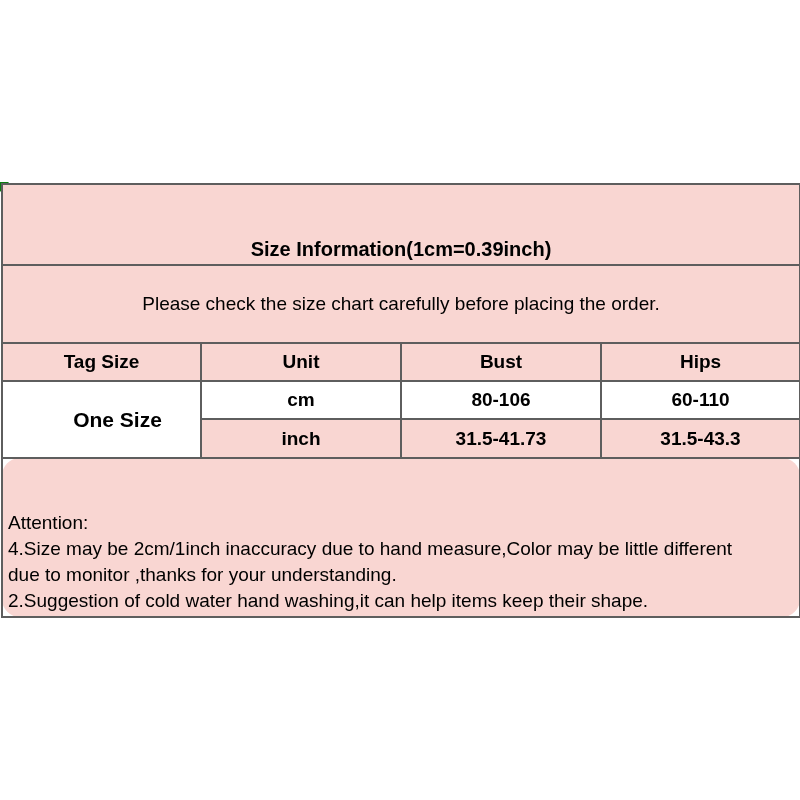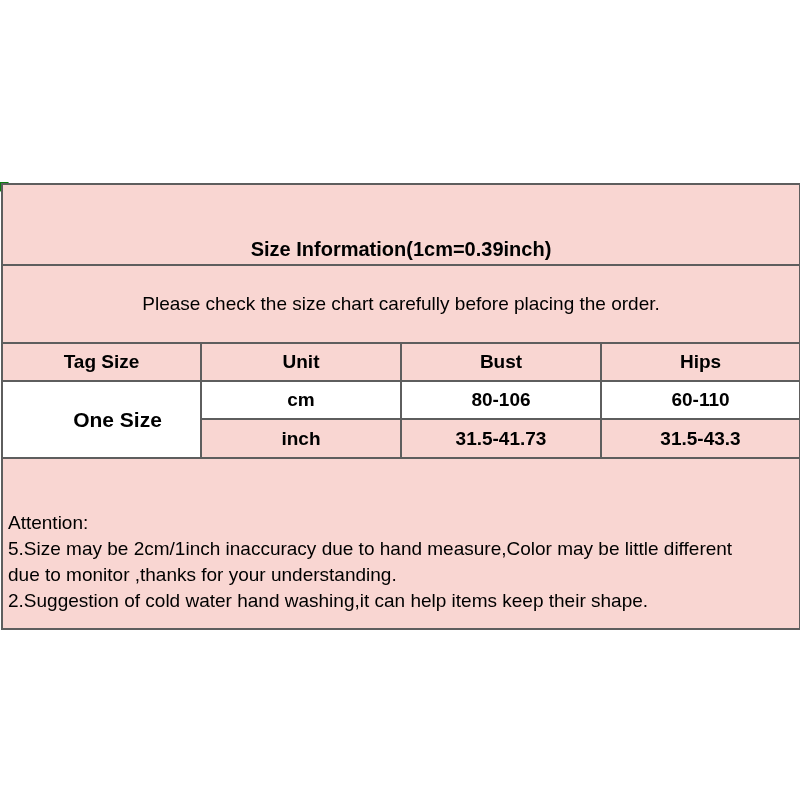--- a/index.html
+++ b/index.html
@@ -71,24 +71,25 @@
     vertical-align: middle;
     text-align: center;
     font-size: 19px;
     font-weight: bold;
   }
   tr.row-inch td.data-cell { height: 37px; margin-left: 12px; }
   td.attention-cell {
     height: 155px;
     vertical-align: bottom;
     text-align: left;
-    padding: 0 6px 14px 5px;
+    padding: 0 6px 2px 5px;
     font-size: 19px;
     line-height: 26px;
     font-weight: normal;
+    border-radius: 18px;
   }
   .attention-line {
     white-space: normal;
   }
   .corner-mark {
     position: absolute;
     left: 0;
     top: 182px;
     width: 0;
     height: 0;
@@ -130,21 +131,21 @@
         <td class="data-cell white-bg">60-110</td>
       </tr>
       <tr class="row-inch">
         <td class="data-cell pink">inch</td>
         <td class="data-cell pink">31.5-41.73</td>
         <td class="data-cell pink">31.5-43.3</td>
       </tr>
       <tr>
         <td class="attention-cell pink" colspan="4">
           <div class="attention-line">Attention:</div>
-          <div class="attention-line">5.Size may be 2cm/1inch inaccuracy due to hand measure,Color may be little different</div>
+          <div class="attention-line">4.Size may be 2cm/1inch inaccuracy due to hand measure,Color may be little different</div>
           <div class="attention-line">due to monitor ,thanks for your understanding.</div>
           <div class="attention-line">2.Suggestion of cold water hand washing,it can help items keep their shape.</div>
         </td>
       </tr>
     </tbody>
   </table>
 
 </div>
 
 </body></html>

